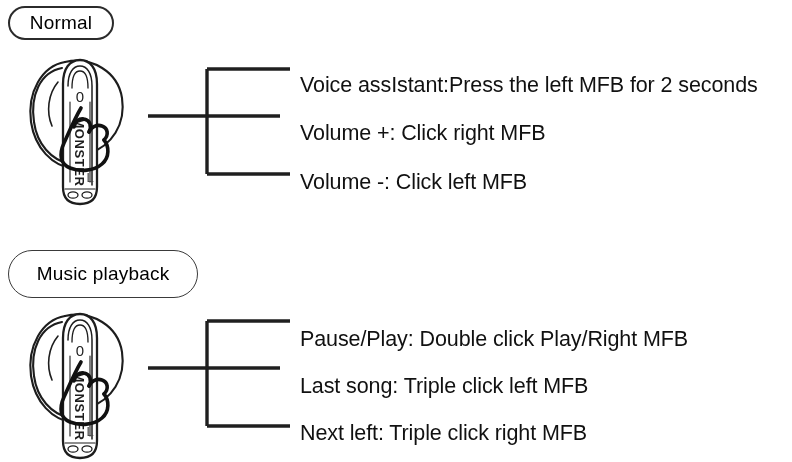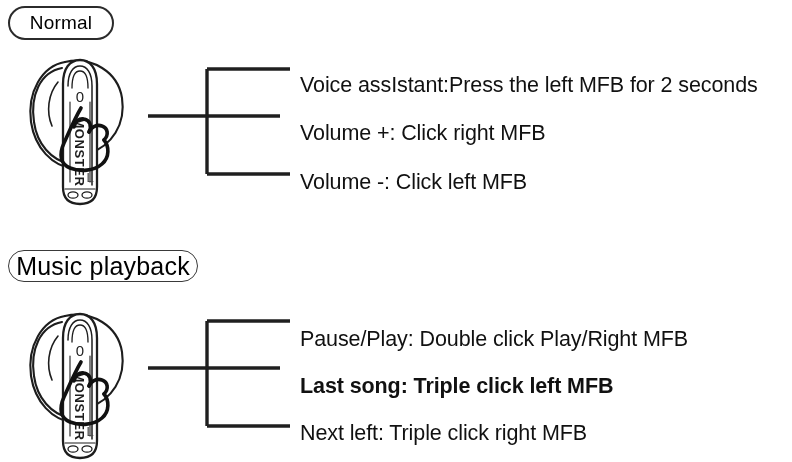--- a/index.html
+++ b/index.html
@@ -38,23 +38,23 @@
     width: 106px;
     height: 34px;
     border: 2.4px solid #2b2b2b;
     font-size: 19px;
     letter-spacing: 0.2px;
   }
   .pill-music {
     left: 8px;
     top: 250px;
     width: 190px;
-    height: 32px;
+    height: 48px;
     border: 1.6px solid #3a3a3a;
-    font-size: 25px;
+    font-size: 19px;
     letter-spacing: 0.2px;
   }
   
   .earbud {
     position: absolute;
   }
   .earbud-normal { left: 18px; top: 42px; }
   .earbud-music  { left: 18px; top: 296px; }
 
   
@@ -72,21 +72,21 @@
     font-size: 21.5px;
     line-height: 1;
     color: #111111;
     letter-spacing: -0.1px;
     margin-left: 44px;
   }
   .line-n1 { top: 75px; }
   .line-n2 { top: 123px; }
   .line-n3 { top: 172px; }
   .line-m1 { top: 329px; }
-  .line-m2 { top: 376px; font-weight: bold; }
+  .line-m2 { top: 376px; }
   .line-m3 { top: 423px; }
 </style>
 </head>
 <body>
 
 <div class="canvas">
 
   <div class="pill pill-normal">
     <span>Normal</span>
   </div>

